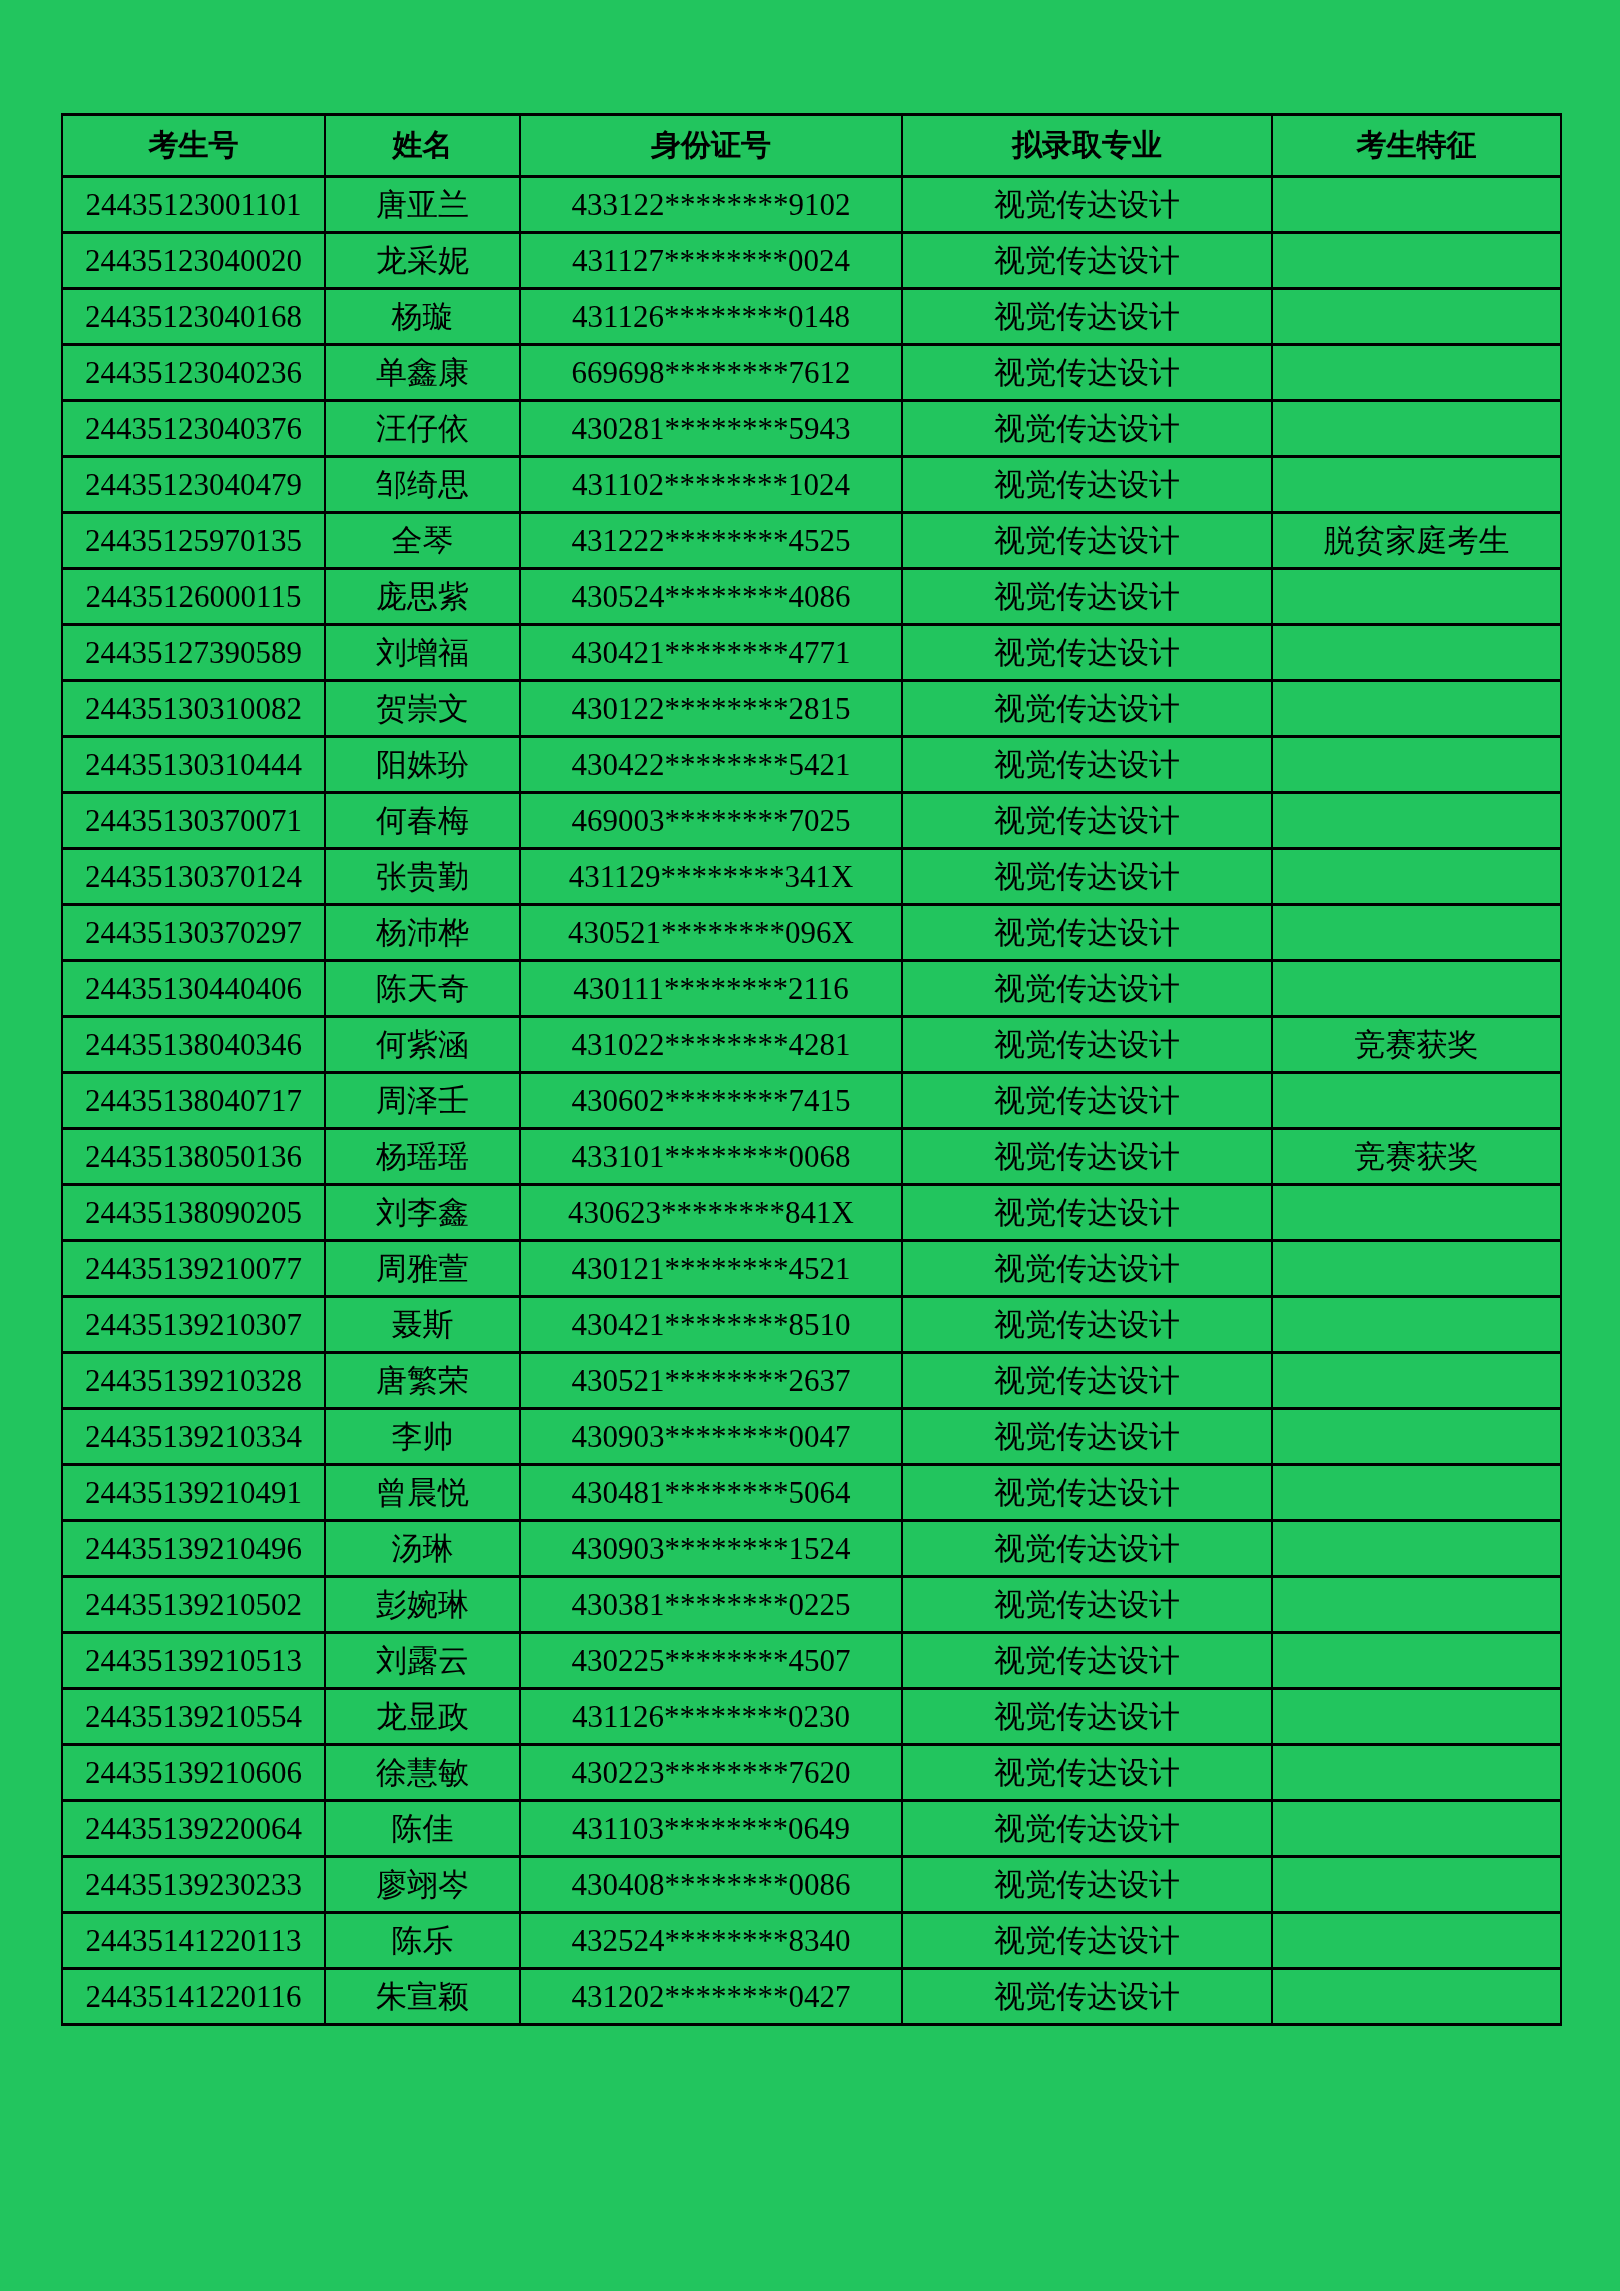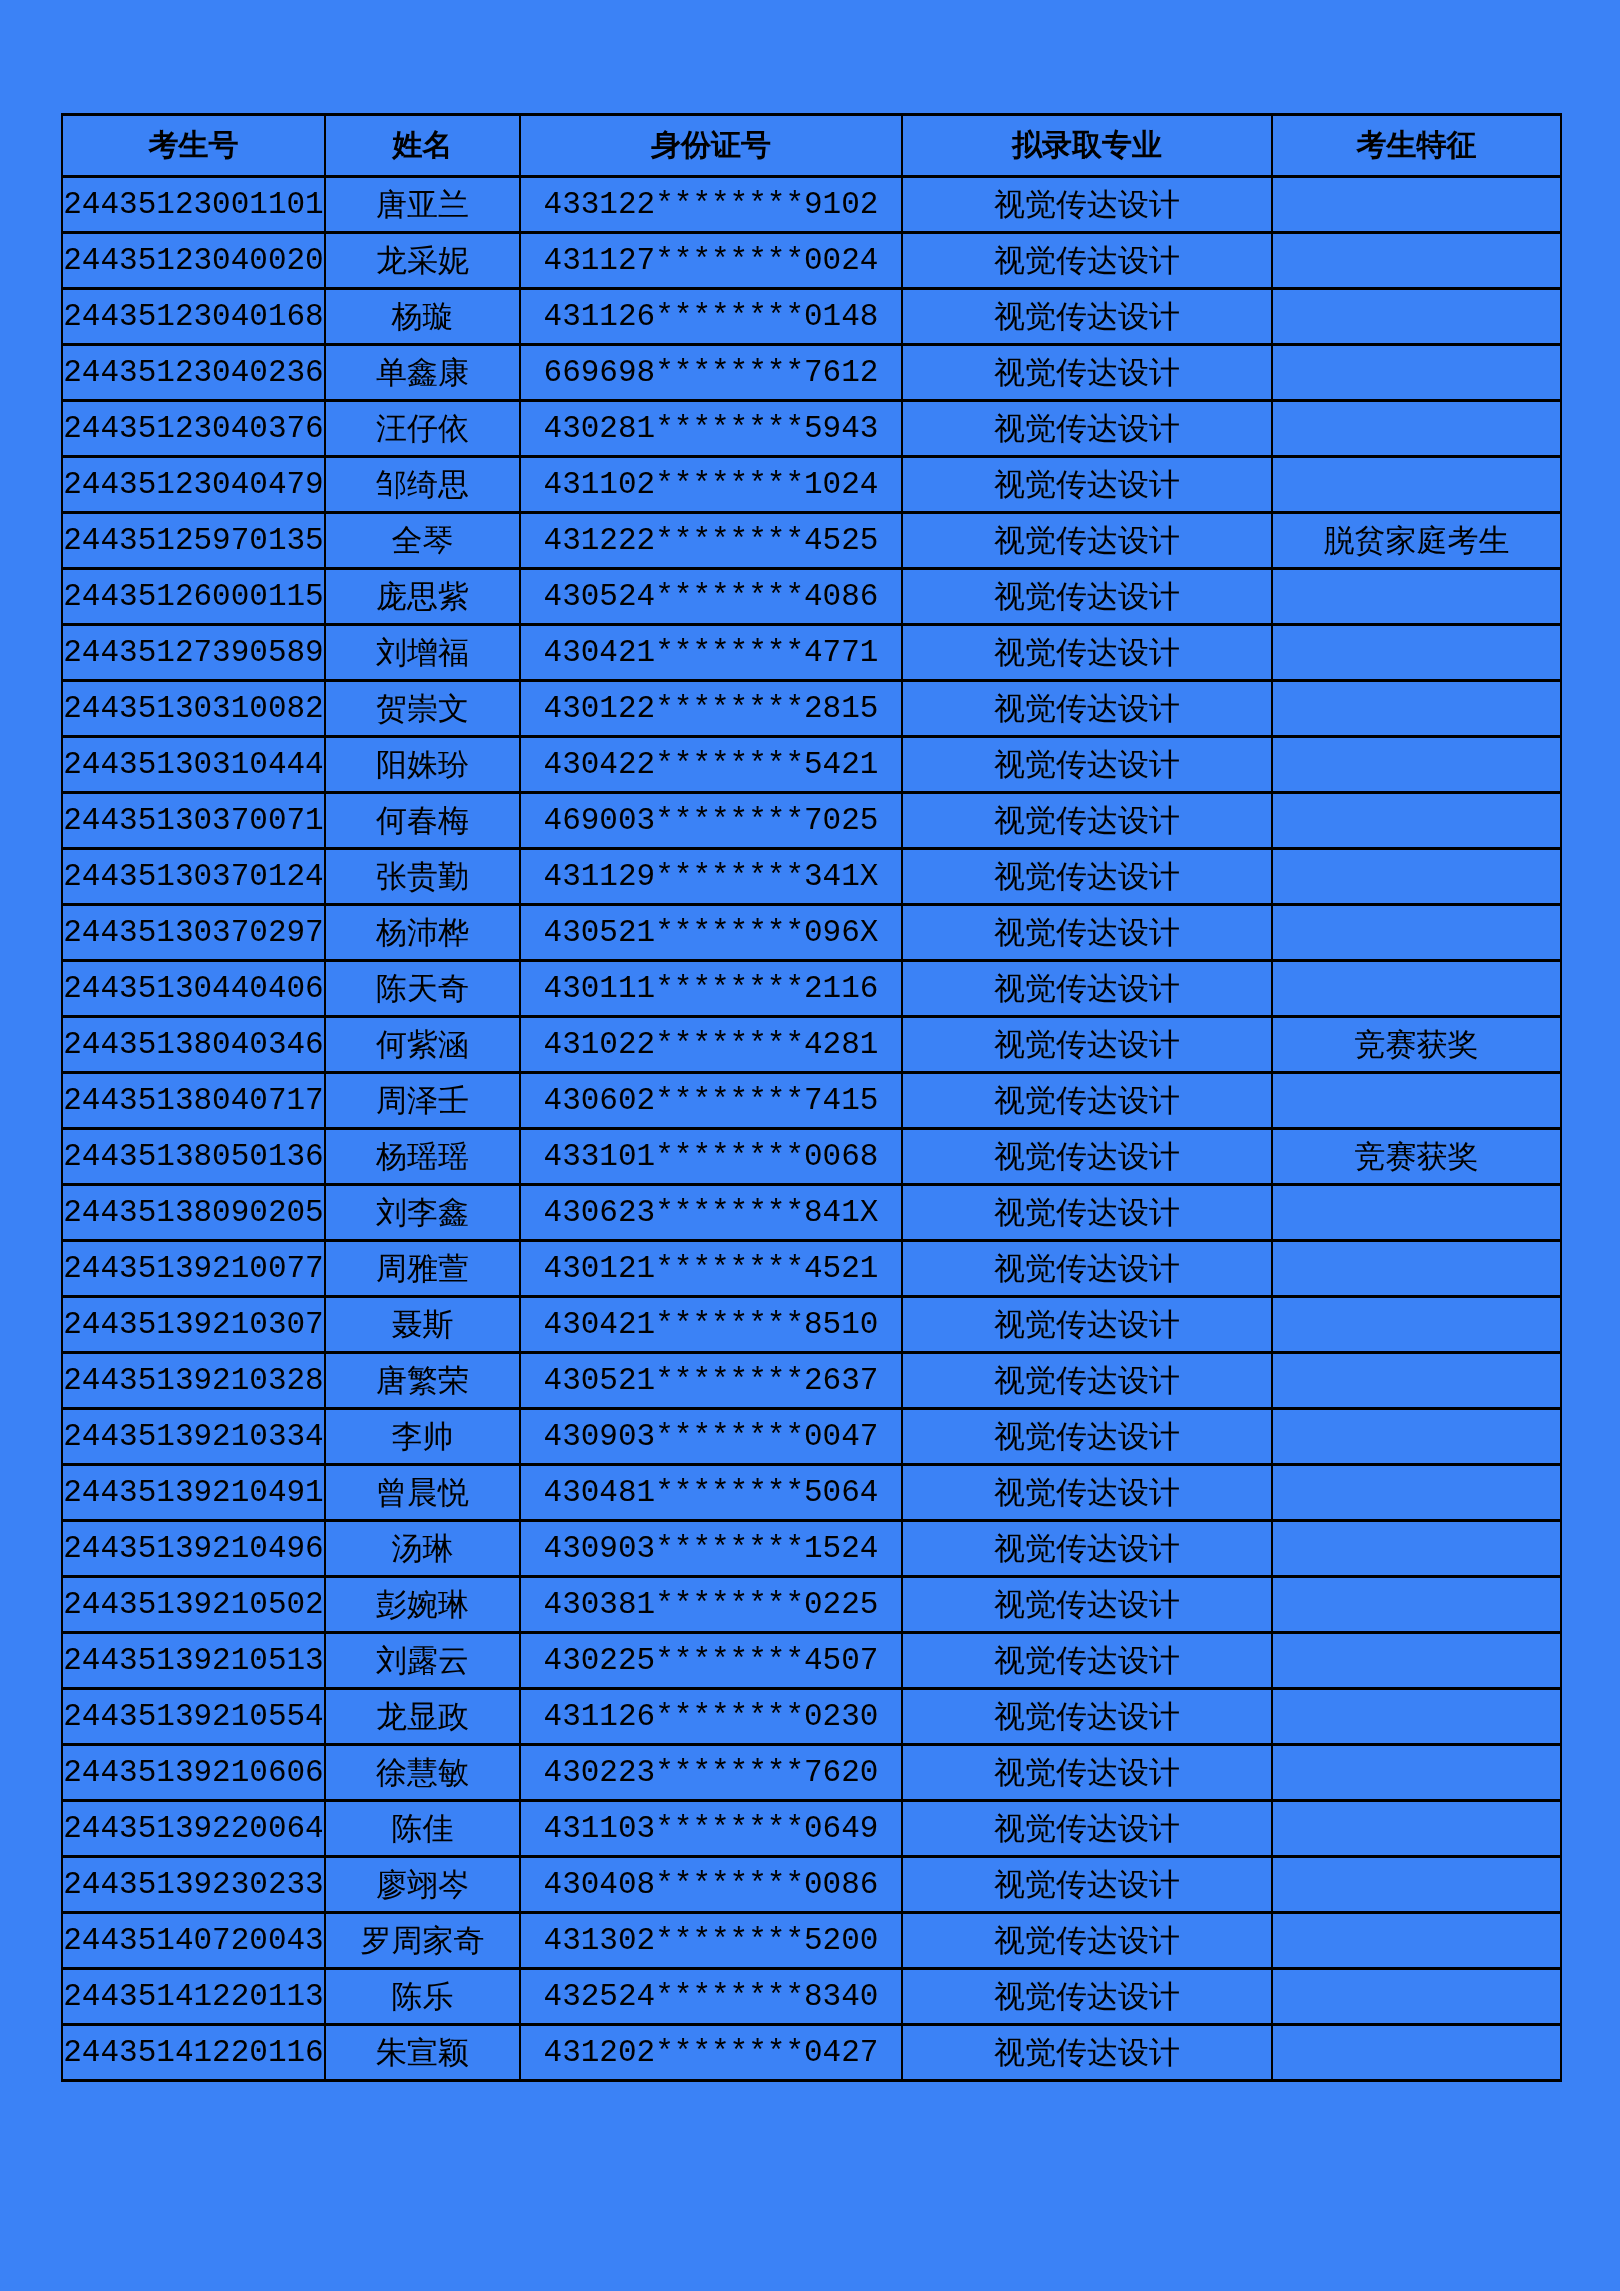--- a/index.html
+++ b/index.html
@@ -4,22 +4,22 @@
 <style>
   html, body {
     margin: 0;
     padding: 0;
     background: #ffffff;
   }
   .page {
     position: relative;
     width: 1620px;
     height: 2292px;
-    background: #3b82f6;
-    font-family: Liberation Mono, monospace;
+    background: #22c55e;
+    font-family: Liberation Serif, serif;
     color: #000000;
   }
   table.admission-table {
     position: absolute;
     left: 61px;
     top: 113px;
     width: 1500px;
     border-collapse: collapse;
     table-layout: fixed;
   }
@@ -283,27 +283,20 @@
     <td></td>
   </tr>
         <tr>
     <td>24435139230233</td>
     <td>廖翊岑</td>
     <td>430408********0086</td>
     <td>视觉传达设计</td>
     <td></td>
   </tr>
         <tr>
-    <td>24435140720043</td>
-    <td>罗周家奇</td>
-    <td>431302********5200</td>
-    <td>视觉传达设计</td>
-    <td></td>
-  </tr>
-        <tr>
     <td>24435141220113</td>
     <td>陈乐</td>
     <td>432524********8340</td>
     <td>视觉传达设计</td>
     <td></td>
   </tr>
         <tr>
     <td>24435141220116</td>
     <td>朱宣颖</td>
     <td>431202********0427</td>

